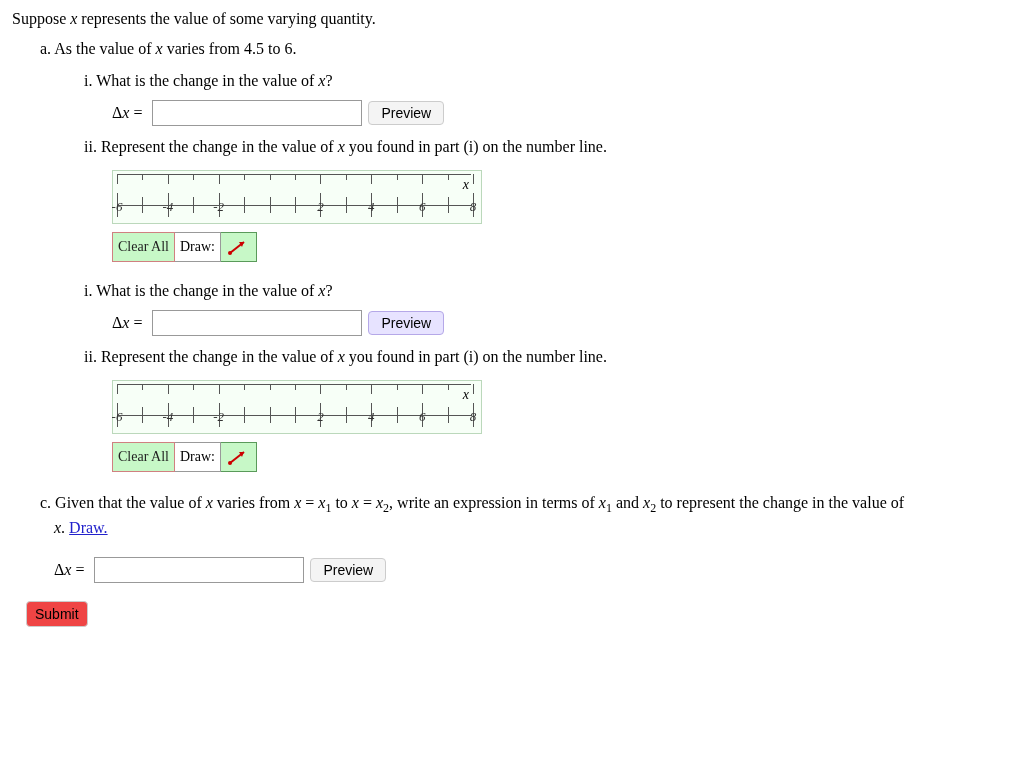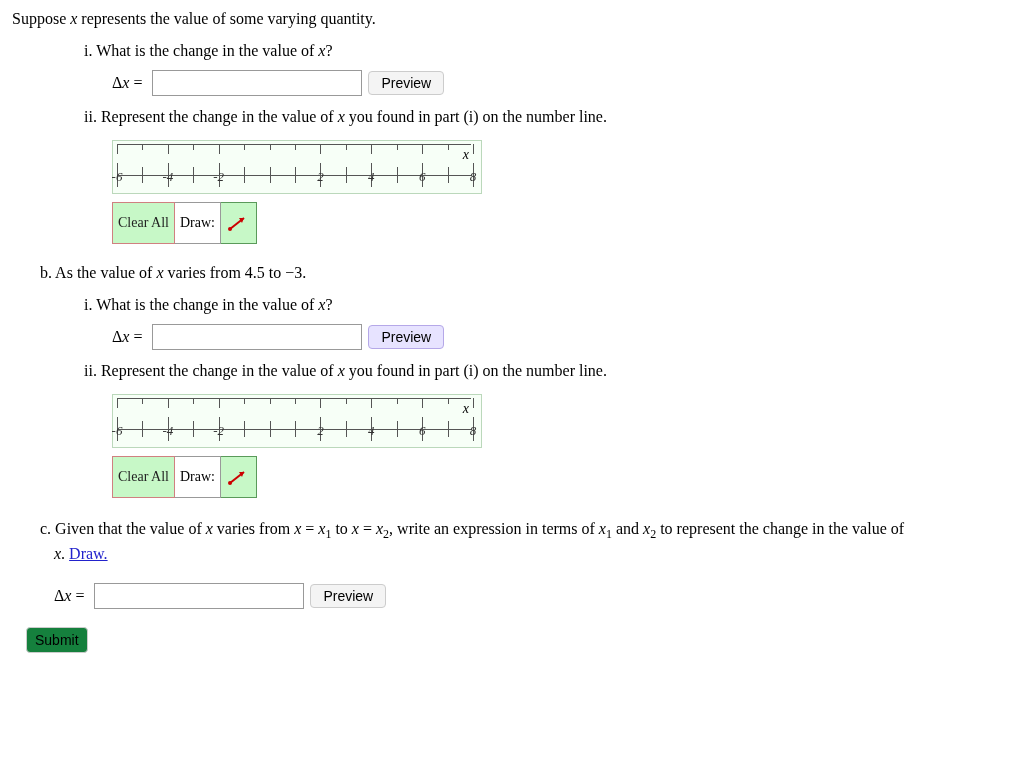--- a/index.html
+++ b/index.html
@@ -110,21 +110,21 @@
     height: 10px;
     background: #555;
   }
   .toolbar {
     margin: 6px 0 0 28px;
     display: flex;
     align-items: stretch;
     gap: 0;
   }
   .toolbar > * {
-    height: 42px;
+    height: 30px;
     box-sizing: border-box;
   }
   .btn-clear {
     background: #c7f8c7;
     border: 1px solid #d08080;
     color: #222;
     font-size: 14px;
     padding: 2px 5px;
     font-family: "Times New Roman", serif;
     cursor: pointer;
@@ -159,36 +159,40 @@
     color: #2222cc;
     text-decoration: underline;
     cursor: pointer;
   }
   .submit-row { margin: 18px 0 0 14px; }
   button.submit {
     font-size: 14px;
     padding: 4px 8px;
     border: 1px solid #ccc;
     border-radius: 4px;
-    background: #15803d;
+    background: #ef4444;
     cursor: pointer;
   }
   
   .math { font-family: "Times New Roman", serif; }
   .mi { font-style: italic; }
   sub { font-size: 0.75em; font-style: normal; }
 </style>
 </head>
 <body>
 
 <p class="intro math">
   Suppose <span class="mi">x</span> represents the value of some varying quantity.
 </p>
 
 <div class="part-a">
+  <span class="math">
+    <span>a.</span>
+    As the value of <span class="mi">x</span> varies from 4.5 to 6.
+  </span>
 
   <div class="sub-i" style="margin-top:14px;">
     <span class="math">
       <span>i.</span>
       What is the change in the value of <span class="mi">x</span>?
     </span>
     <div class="answer-row">
       <span class="delta math">Δ<span class="mi">x</span> =</span>
       <input type="text" style="">
       <button class="preview">Preview</button>
@@ -254,24 +258,20 @@
           <line x1="3" y1="15" x2="17" y2="4" stroke="#c00" stroke-width="2"></line>
           <polygon points="17,4 12,4 15,9" fill="#c00"></polygon>
           <circle cx="3" cy="15" r="2" fill="#c00"></circle>
         </svg>
       </span>
     </div>
   </div>
 </div>
 
 <div class="part-b">
-  <span class="math">
-    <span>b.</span>
-    As the value of <span class="mi">x</span> varies from 4.5 to −3.
-  </span>
 
   <div class="sub-i" style="margin-top:14px;">
     <span class="math">
       <span>i.</span>
       What is the change in the value of <span class="mi">x</span>?
     </span>
     <div class="answer-row">
       <span class="delta math">Δ<span class="mi">x</span> =</span>
       <input type="text" style="">
       <button class="preview active">Preview</button>

